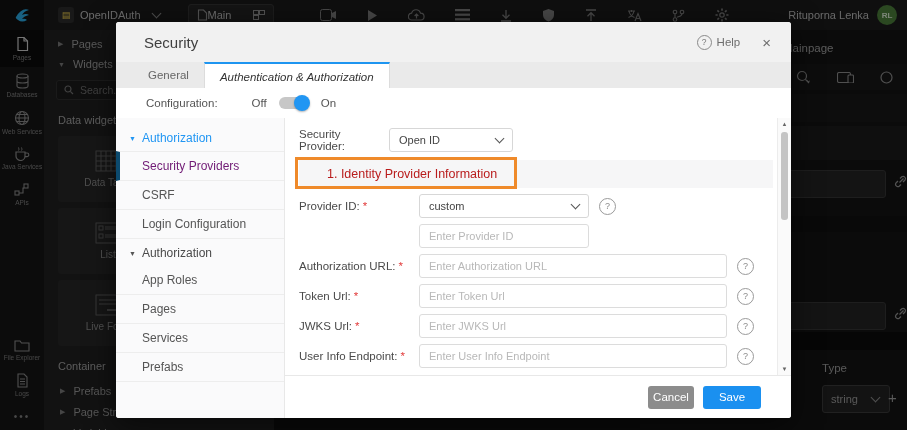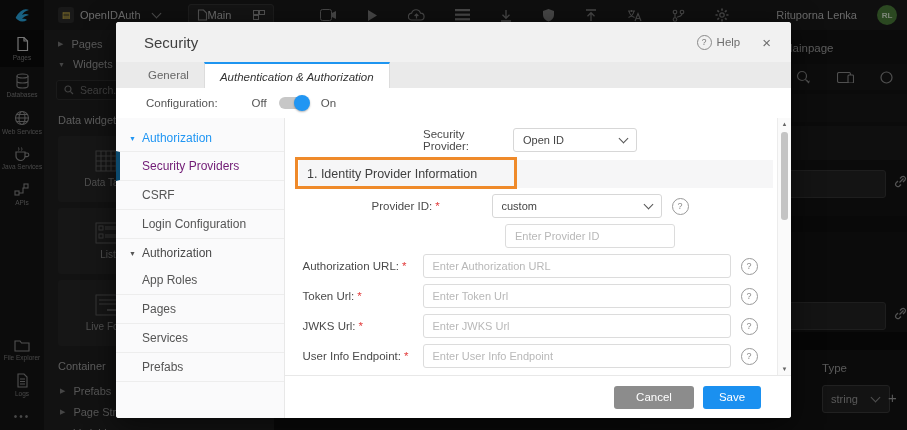--- a/index.html
+++ b/index.html
@@ -8,21 +8,21 @@
   .abs{position:absolute;}
 
   
   .topbar{position:absolute;top:0;left:0;right:0;height:30px;background:#1b1b1b;display:flex;align-items:center;color:#9a9a9a;}
   .logo-tile{width:44px;height:30px;background:#101010;display:flex;align-items:center;justify-content:center;}
   .proj{display:flex;align-items:center;gap:6px;margin-left:14px;font-size:11px;color:#b9b9b9;}
   .proj-icon{width:16px;height:16px;background:#2b2b2b;border-radius:3px;display:flex;align-items:center;justify-content:center;color:#e6c84a;font-size:9px;}
   .chev-dn{width:6px;height:6px;border-right:1.4px solid #8a8a8a;border-bottom:1.4px solid #8a8a8a;transform:rotate(45deg);margin-left:6px;margin-top:-3px;}
   .page-pill{display:flex;align-items:center;background:#242424;border:1px solid #333;border-radius:3px;height:20px;padding:0 8px;margin-left:28px;font-size:11px;color:#bdbdbd;}
   .tb-icons{display:flex;align-items:center;gap:30px;margin-left:46px;color:#7d7d7d;}
-  .tb-user{margin-left:auto;display:flex;align-items:center;gap:20px;margin-right:10px;}
+  .tb-user{margin-left:auto;display:flex;align-items:center;gap:8px;margin-right:10px;}
   .tb-user .uname{font-size:11px;color:#b5b5b5;}
   .avatar{width:20px;height:20px;border-radius:50%;background:#4a7d3a;color:#d8e8d0;font-size:8px;font-weight:bold;display:flex;align-items:center;justify-content:center;}
 
   .leftrail{position:absolute;top:30px;left:0;width:44px;bottom:0;background:#161616;display:flex;flex-direction:column;align-items:center;color:#8a8a8a;}
   .rail-item{width:44px;padding:6px 0 5px;display:flex;flex-direction:column;align-items:center;gap:2px;}
   .rail-item .rl{font-size:6.5px;color:#7d7d7d;text-align:center;line-height:1.2;}
   .rail-item.active{background:#0b0b0b;color:#c9c9c9;}
   .rail-spacer{flex:1;}
   .rail-more{color:#7d7d7d;font-size:10px;letter-spacing:2px;padding:8px 0;}
 
@@ -78,42 +78,42 @@
   .nav-item{padding:7px 0 7px 26px;font-size:12px;color:#555;border-bottom:1px solid #ededed;}
   .nav-item.selected{color:#701a75;border-left:4px solid #0c4a6e;padding-left:22px;border-top:1px solid #ededed;}
 
   .m-right{flex:1;display:flex;flex-direction:column;min-width:0;}
   .m-scroll{flex:1;position:relative;padding:8px 30px 0 14px;box-sizing:border-box;border-bottom:1px solid #e8e8e8;}
   .scrollbar{position:absolute;top:0;right:0;bottom:0;width:13px;background:#fafafa;border-left:1px solid #ececec;display:flex;flex-direction:column;align-items:center;}
   .sb-arrow{font-size:6px;color:#666;padding:3px 0;}
   .sb-thumb{width:7px;height:88px;background:#c4c4c4;border-radius:3px;margin-top:2px;}
   .sb-bottom{margin-top:auto;}
 
-  .f-row{display:flex;align-items:center;margin-top:6px;height:24px;justify-content:center;}
+  .f-row{display:flex;align-items:center;margin-top:6px;height:24px;}
   .f-row.first{margin-top:2px;}
   .f-label{flex:0 0 120px;font-size:11.5px;color:#4a4a4a;}
   .f-label .req{color:#e23b3b;margin-left:3px;}
   .f-label-sp{flex:0 0 90px;font-size:11.5px;color:#4a4a4a;}
   .selectbox{height:24px;border:1px solid #d7d7d7;border-radius:3px;display:flex;align-items:center;padding:0 9px;font-size:11px;color:#444;box-sizing:border-box;background:#fff;}
   .selectbox .chev{margin-left:auto;width:6px;height:6px;border-right:1.5px solid #555;border-bottom:1.5px solid #555;transform:rotate(45deg);margin-top:-3px;}
   .w-sp{width:124px;gap:20px;}
   .w-custom{width:170px;}
   .txt{height:24px;border:1px solid #dcdcdc;border-radius:3px;padding:0 9px;font-size:11px;color:#444;box-sizing:border-box;font-family:"Liberation Sans",sans-serif;background:#fff;}
   .txt::placeholder{color:#b8b8b8;}
   .w-short{width:170px;}
   .w-long{width:308px;}
   .helpdot{width:15px;height:15px;border:1px solid #9a9a9a;border-radius:50%;font-size:9px;color:#8a8a8a;display:flex;align-items:center;justify-content:center;margin-left:10px;}
 
   .sectionband{position:relative;margin-top:8px;margin-right:-12px;height:28px;background:#f6f6f7;display:flex;align-items:center;}
-  .sectionband .st{padding-left:8px;font-size:12.5px;color:#404040;}
+  .sectionband .st{padding-left:28px;font-size:12.5px;color:#b91c1c;}
   .orange-box{position:absolute;left:-4px;top:-3px;width:222px;height:32px;border:3px solid #ef8a2a;box-sizing:border-box;pointer-events:none;}
 
   .m-footer{height:42px;display:flex;align-items:center;justify-content:flex-end;gap:9px;padding-right:30px;background:#fff;}
   .btn{height:23px;border:none;border-radius:3px;font-size:11.5px;color:#fff;font-family:"Liberation Sans",sans-serif;display:flex;align-items:center;justify-content:center;}
-  .btn-cancel{width:80px;background:#8c8c8c;}
+  .btn-cancel{width:46px;background:#8c8c8c;}
   .btn-save{width:58px;background:#1a90f0;}
 
   svg{display:block;}
 </style>
 </head>
 <body>
 
 <div class="topbar">
   <div class="logo-tile">
     <svg width="20" height="20" viewBox="0 0 20 20">

